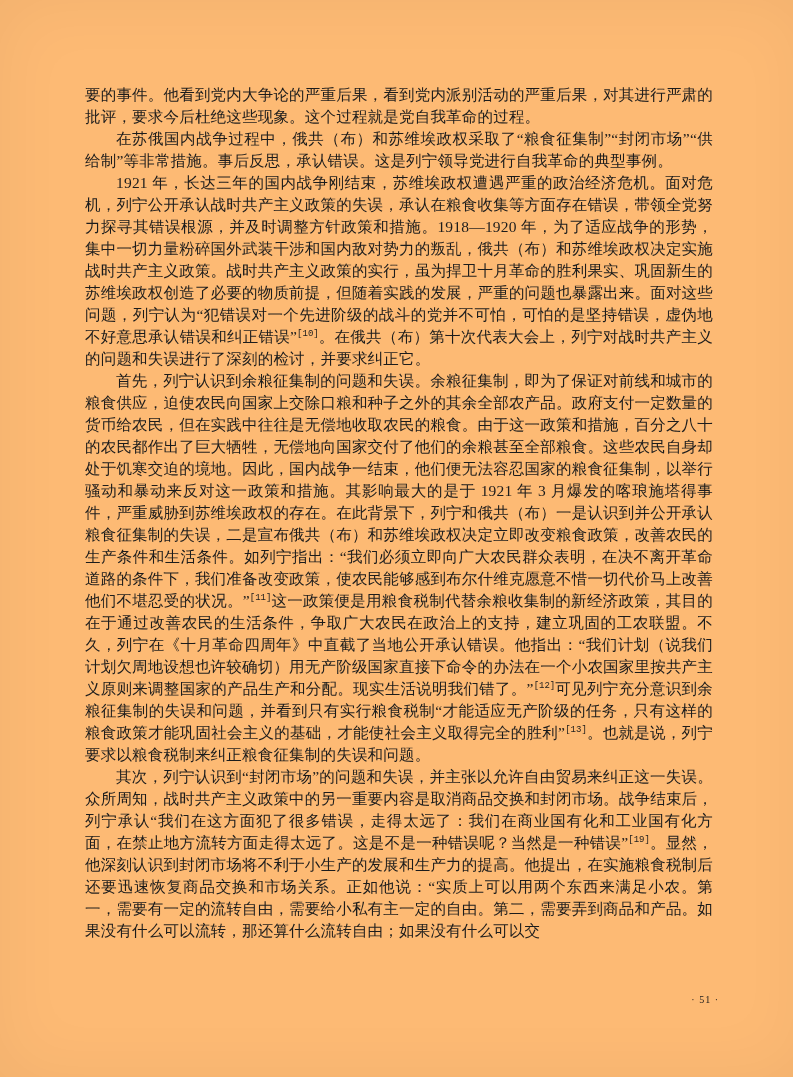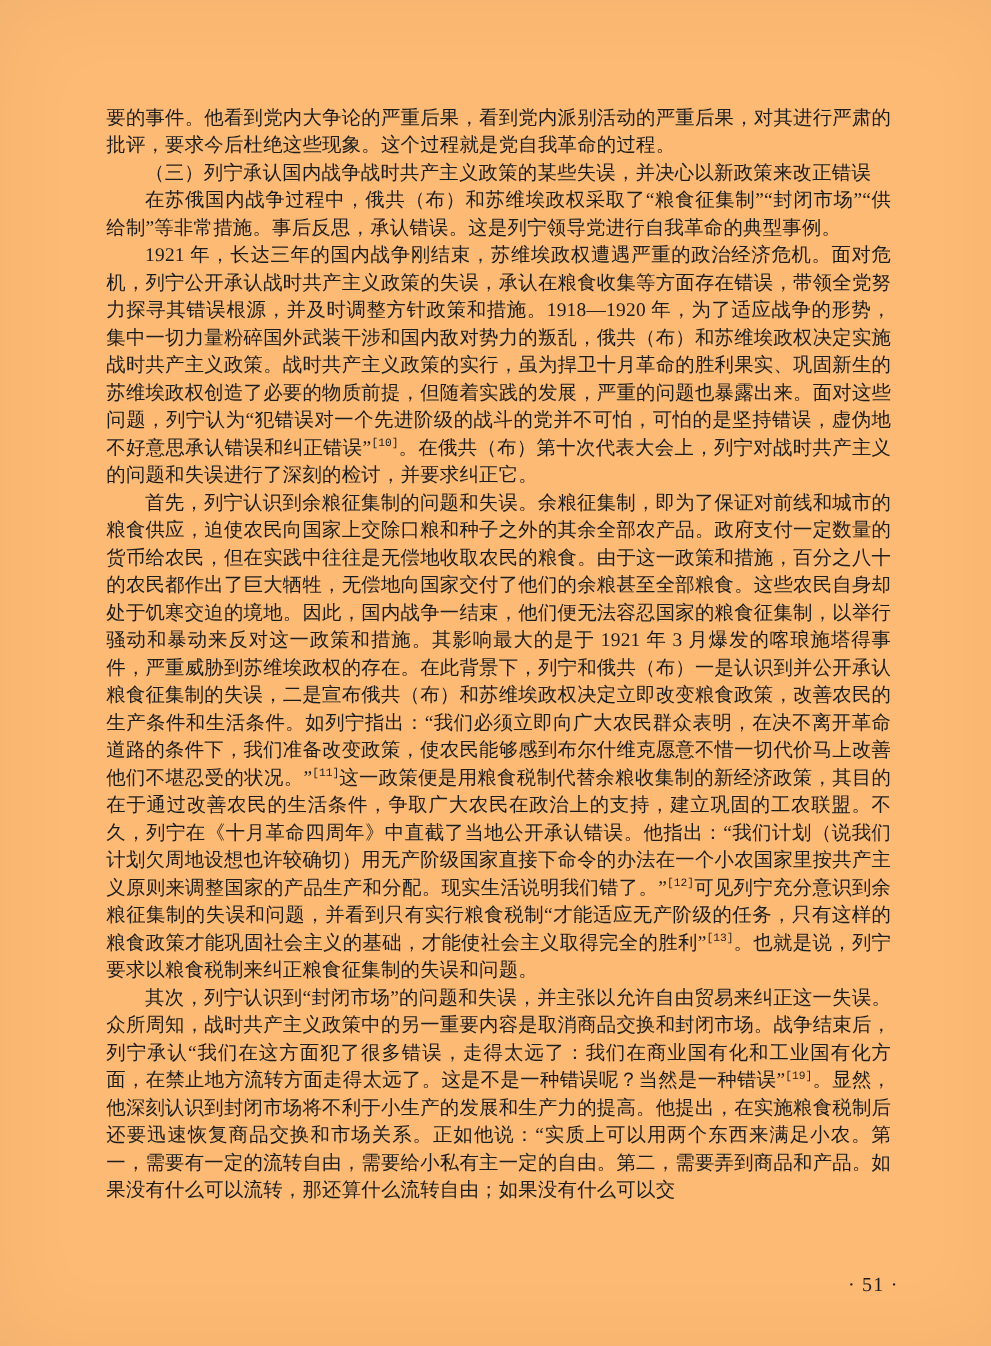--- a/index.html
+++ b/index.html
@@ -29,34 +29,33 @@
   .page-body p.indent { text-indent: 2em; }
   sup.fnref {
     font-size: 9px;
     line-height: 0;
     vertical-align: super;
     letter-spacing: 0;
     font-family: Liberation Mono, monospace;
   }
   .page-number {
     position: absolute;
-    top: 1020px;
+    top: 994px;
     right: 86px;
     color: #1c1c1c;
-    font-size: 16px;
+    font-size: 10px;
     letter-spacing: 1px;
   }
 </style>
 </head>
 <body>
 
 <div class="page">
   <div class="page-body">
 
   <p>要的事件。他看到党内大争论的严重后果，看到党内派别活动的严重后果，对其进行严肃的批评，要求今后杜绝这些现象。这个过程就是党自我革命的过程。</p>
-      <p class="indent">（三）列宁承认国内战争战时共产主义政策的某些失误，并决心以新政策来改正错误</p>
       <p class="indent">在苏俄国内战争过程中，俄共（布）和苏维埃政权采取了“粮食征集制”“封闭市场”“供给制”等非常措施。事后反思，承认错误。这是列宁领导党进行自我革命的典型事例。</p>
       <p class="indent">1921 年，长达三年的国内战争刚结束，苏维埃政权遭遇严重的政治经济危机。面对危机，列宁公开承认战时共产主义政策的失误，承认在粮食收集等方面存在错误，带领全党努力探寻其错误根源，并及时调整方针政策和措施。1918—1920 年，为了适应战争的形势，集中一切力量粉碎国外武装干涉和国内敌对势力的叛乱，俄共（布）和苏维埃政权决定实施战时共产主义政策。战时共产主义政策的实行，虽为捍卫十月革命的胜利果实、巩固新生的苏维埃政权创造了必要的物质前提，但随着实践的发展，严重的问题也暴露出来。面对这些问题，列宁认为“犯错误对一个先进阶级的战斗的党并不可怕，可怕的是坚持错误，虚伪地不好意思承认错误和纠正错误”<sup class="fnref">[10]</sup>。在俄共（布）第十次代表大会上，列宁对战时共产主义的问题和失误进行了深刻的检讨，并要求纠正它。</p>
       <p class="indent">首先，列宁认识到余粮征集制的问题和失误。余粮征集制，即为了保证对前线和城市的粮食供应，迫使农民向国家上交除口粮和种子之外的其余全部农产品。政府支付一定数量的货币给农民，但在实践中往往是无偿地收取农民的粮食。由于这一政策和措施，百分之八十的农民都作出了巨大牺牲，无偿地向国家交付了他们的余粮甚至全部粮食。这些农民自身却处于饥寒交迫的境地。因此，国内战争一结束，他们便无法容忍国家的粮食征集制，以举行骚动和暴动来反对这一政策和措施。其影响最大的是于 1921 年 3 月爆发的喀琅施塔得事件，严重威胁到苏维埃政权的存在。在此背景下，列宁和俄共（布）一是认识到并公开承认粮食征集制的失误，二是宣布俄共（布）和苏维埃政权决定立即改变粮食政策，改善农民的生产条件和生活条件。如列宁指出：“我们必须立即向广大农民群众表明，在决不离开革命道路的条件下，我们准备改变政策，使农民能够感到布尔什维克愿意不惜一切代价马上改善他们不堪忍受的状况。”<sup class="fnref">[11]</sup>这一政策便是用粮食税制代替余粮收集制的新经济政策，其目的在于通过改善农民的生活条件，争取广大农民在政治上的支持，建立巩固的工农联盟。不久，列宁在《十月革命四周年》中直截了当地公开承认错误。他指出：“我们计划（说我们计划欠周地设想也许较确切）用无产阶级国家直接下命令的办法在一个小农国家里按共产主义原则来调整国家的产品生产和分配。现实生活说明我们错了。”<sup class="fnref">[12]</sup>可见列宁充分意识到余粮征集制的失误和问题，并看到只有实行粮食税制“才能适应无产阶级的任务，只有这样的粮食政策才能巩固社会主义的基础，才能使社会主义取得完全的胜利”<sup class="fnref">[13]</sup>。也就是说，列宁要求以粮食税制来纠正粮食征集制的失误和问题。</p>
       <p class="indent">其次，列宁认识到“封闭市场”的问题和失误，并主张以允许自由贸易来纠正这一失误。众所周知，战时共产主义政策中的另一重要内容是取消商品交换和封闭市场。战争结束后，列宁承认“我们在这方面犯了很多错误，走得太远了：我们在商业国有化和工业国有化方面，在禁止地方流转方面走得太远了。这是不是一种错误呢？当然是一种错误”<sup class="fnref">[19]</sup>。显然，他深刻认识到封闭市场将不利于小生产的发展和生产力的提高。他提出，在实施粮食税制后还要迅速恢复商品交换和市场关系。正如他说：“实质上可以用两个东西来满足小农。第一，需要有一定的流转自由，需要给小私有主一定的自由。第二，需要弄到商品和产品。如果没有什么可以流转，那还算什么流转自由；如果没有什么可以交</p>
     </div>
   <div class="page-number">· 51 ·</div>
 </div>
 
 </body></html>

